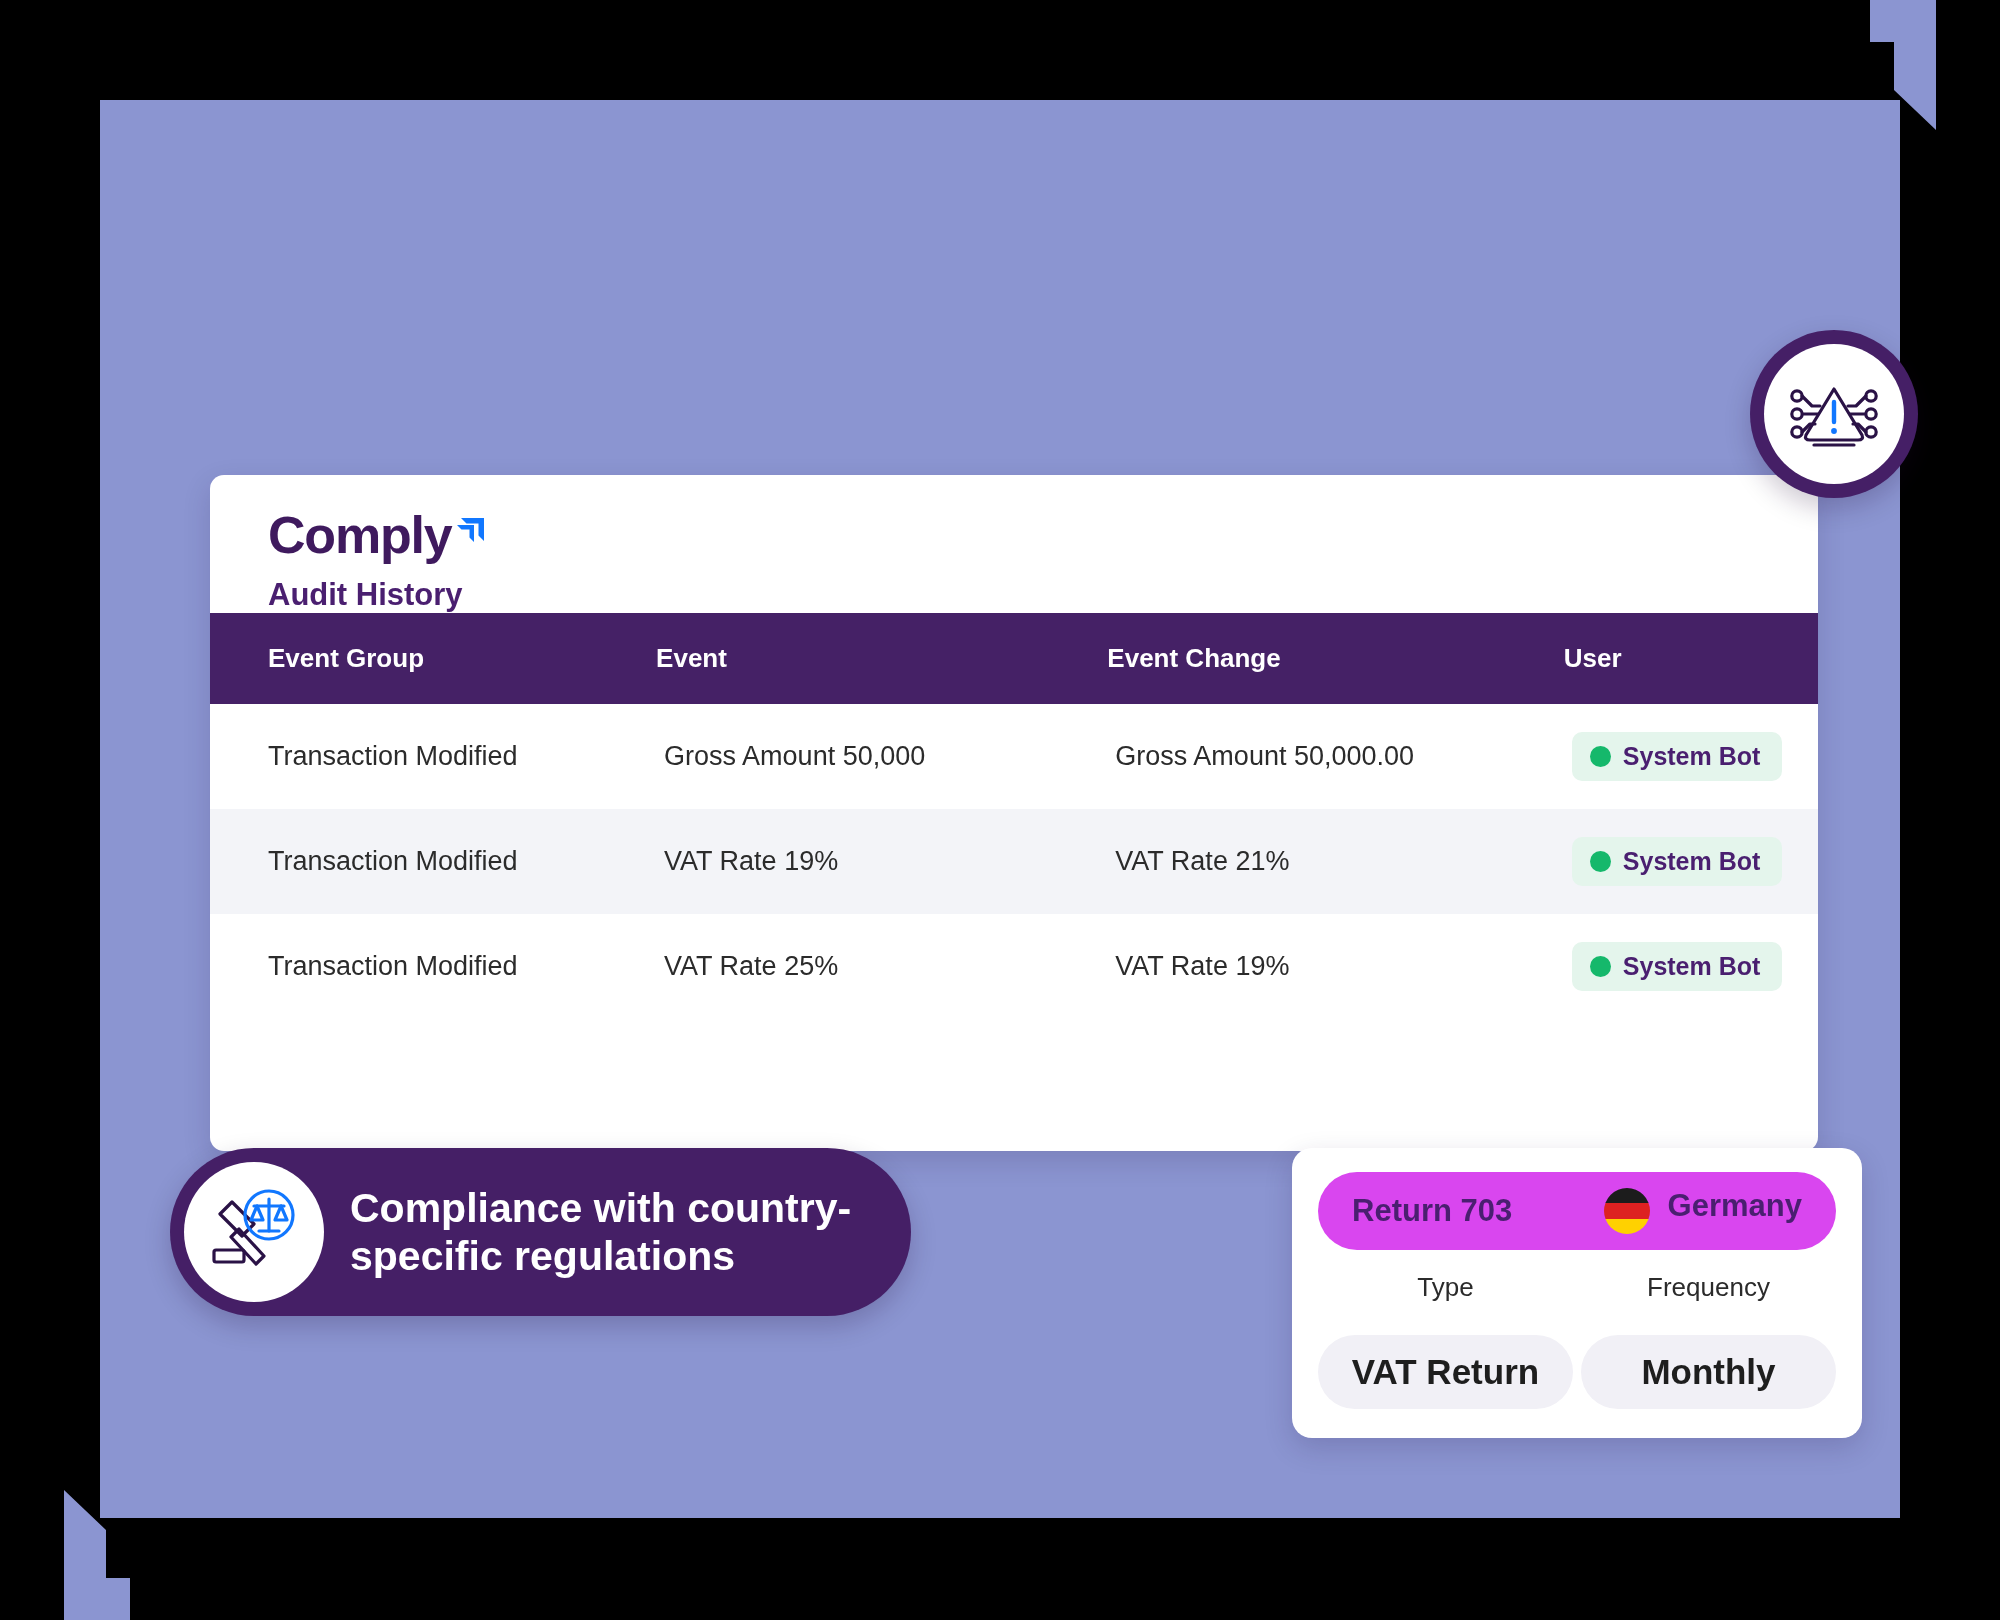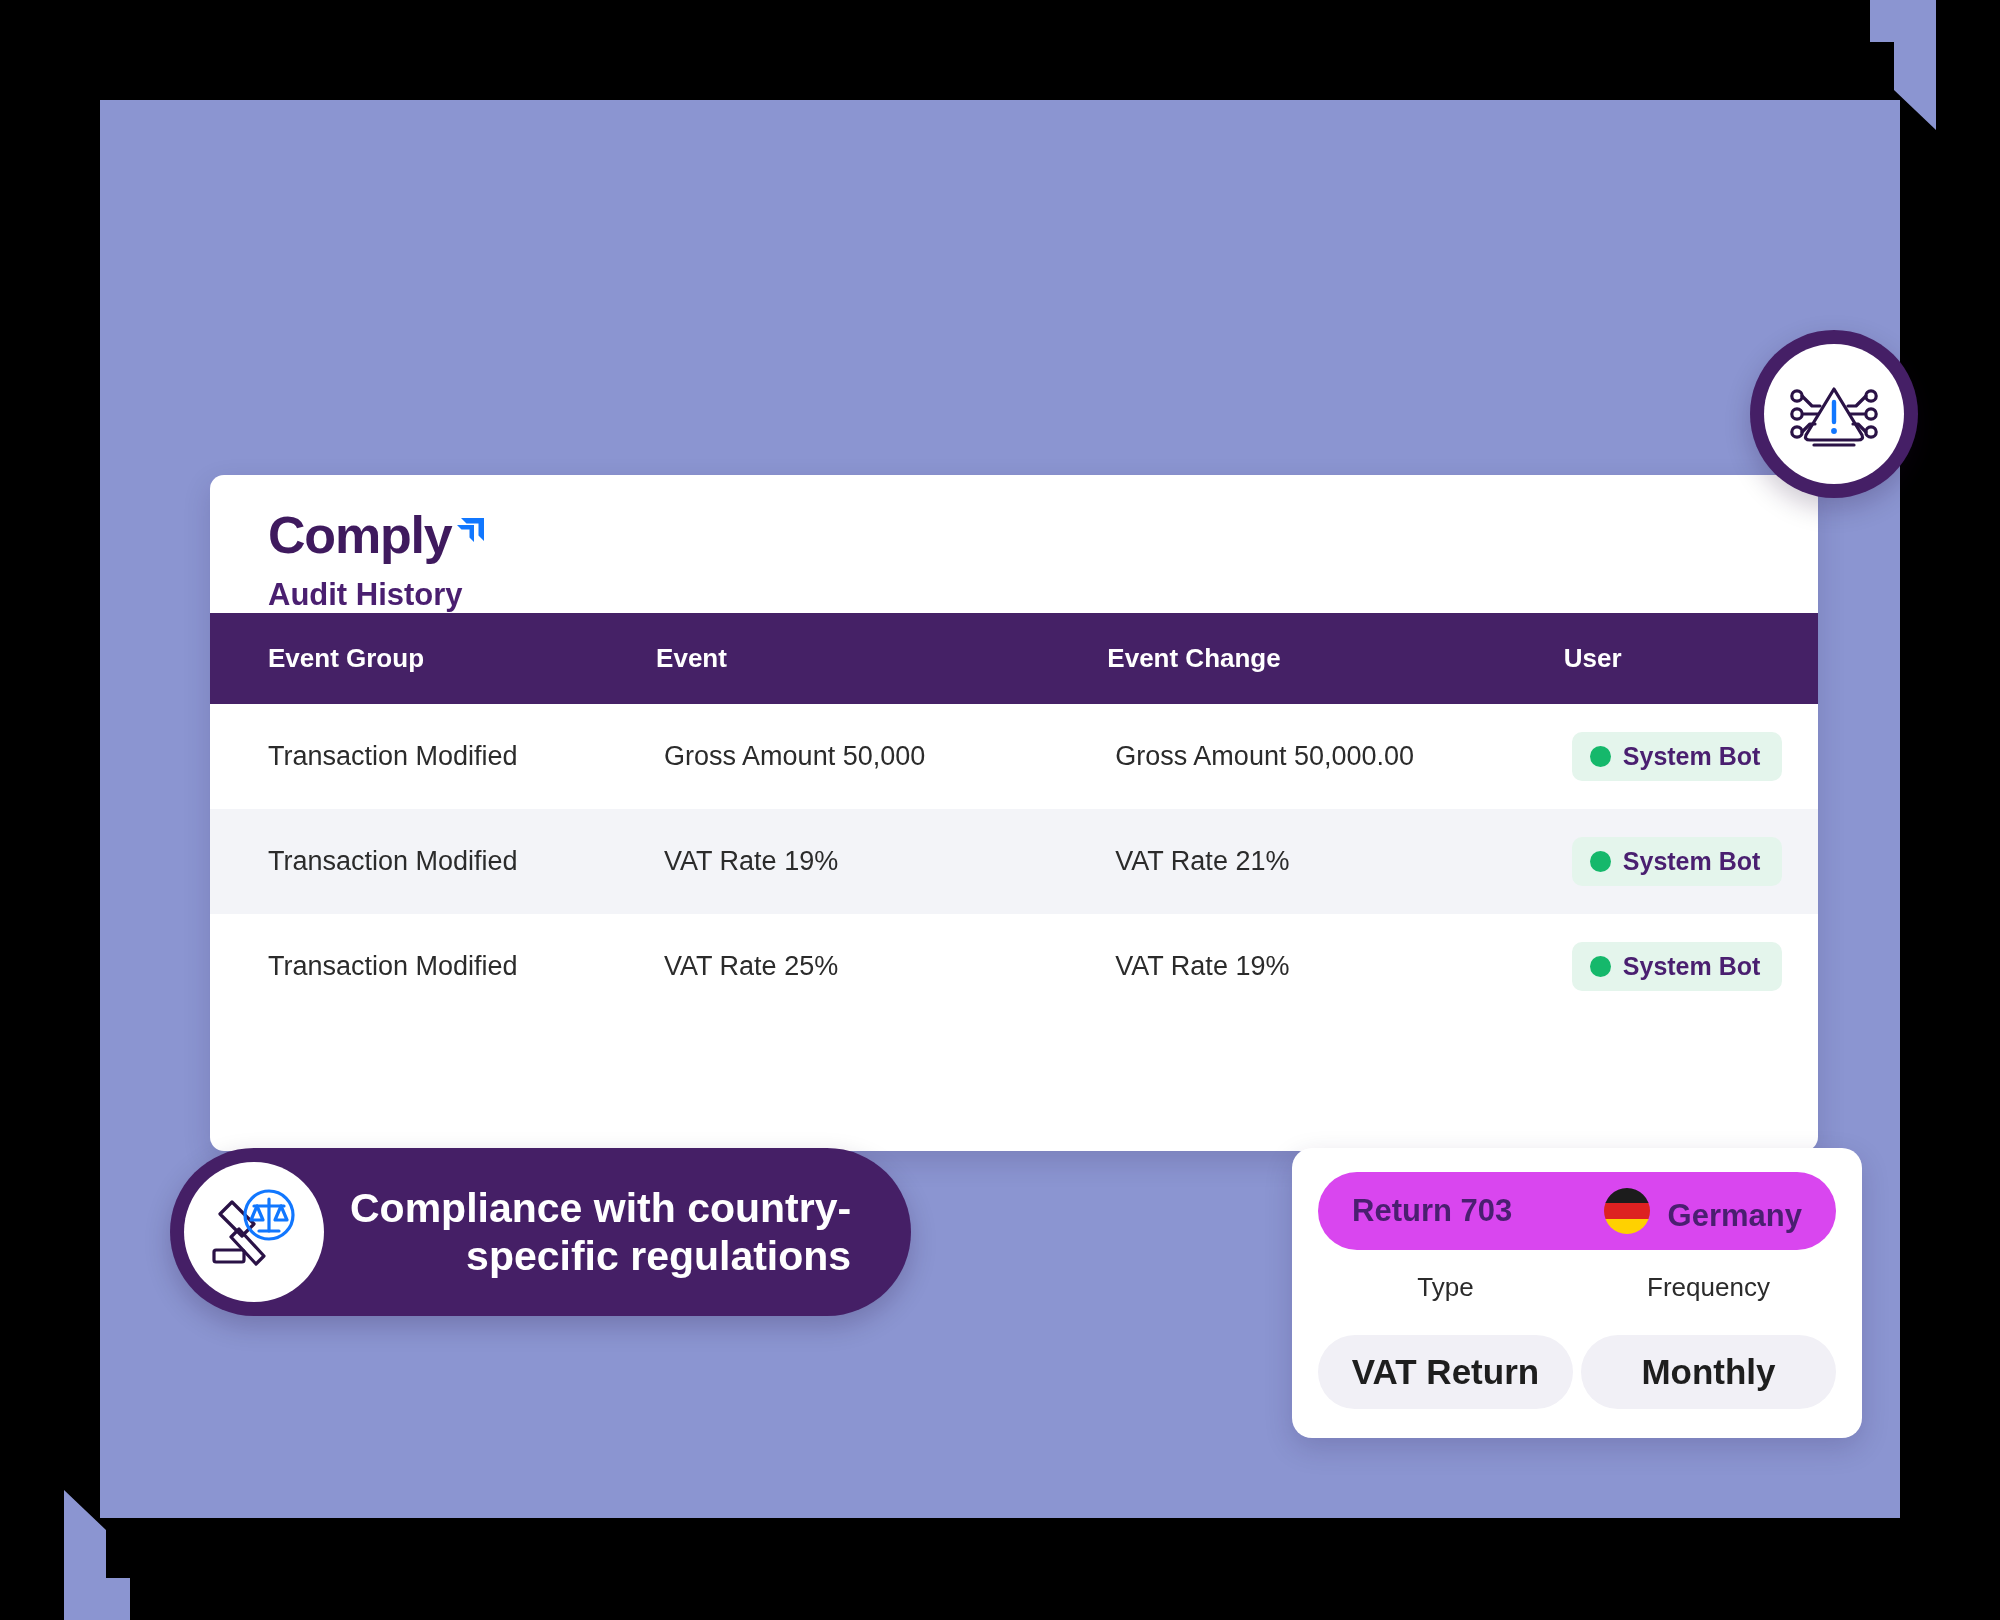--- a/index.html
+++ b/index.html
@@ -106,40 +106,40 @@
   .pill-icon svg { display: block; }
   .pill-text {
     color: #ffffff;
     font-size: 41px; font-weight: bold;
     line-height: 1.18;
     padding: 0 46px 0 26px;
     white-space: pre-line;
   }
 
   .pill-smart { right: 82px; top: 330px; padding: 14px; }
-  .pill-comply { left: 170px; top: 1148px; padding: 14px; text-align: right; }
+  .pill-comply { left: 170px; top: 1148px; padding: 14px; }
 
   
   .return-card {
     position: absolute;
     left: 1292px; top: 1148px;
     width: 570px; height: 290px;
     background: #ffffff;
     border-radius: 20px;
     box-shadow: 0 10px 28px rgba(40,20,70,0.18);
     padding: 24px 26px;
   }
   .return-top {
     display: flex; align-items: center; justify-content: space-between;
     background: #d946ef;
     border-radius: 40px;
     padding: 16px 34px;
   }
   .return-id { font-size: 31px; font-weight: bold; color: #4a1f70; }
-  .return-country { display: flex; align-items: flex-end; gap: 18px; }
+  .return-country { display: flex; align-items: flex-start; gap: 18px; }
   .flag-de {
     width: 46px; height: 46px; border-radius: 50%;
     background: linear-gradient(#1c1c1c 0 33.33%, #dd2121 33.33% 66.66%, #ffd100 66.66% 100%);
     flex: 0 0 auto;
   }
   .country-name { font-size: 31px; font-weight: bold; color: #4a1f70; }
 
   .return-cols { display: flex; gap: 8px; margin-top: 22px; }
   .return-col { flex: 1; text-align: center; }
   .return-label { font-size: 26px; color: #2b2b2b; margin-bottom: 12px; }

